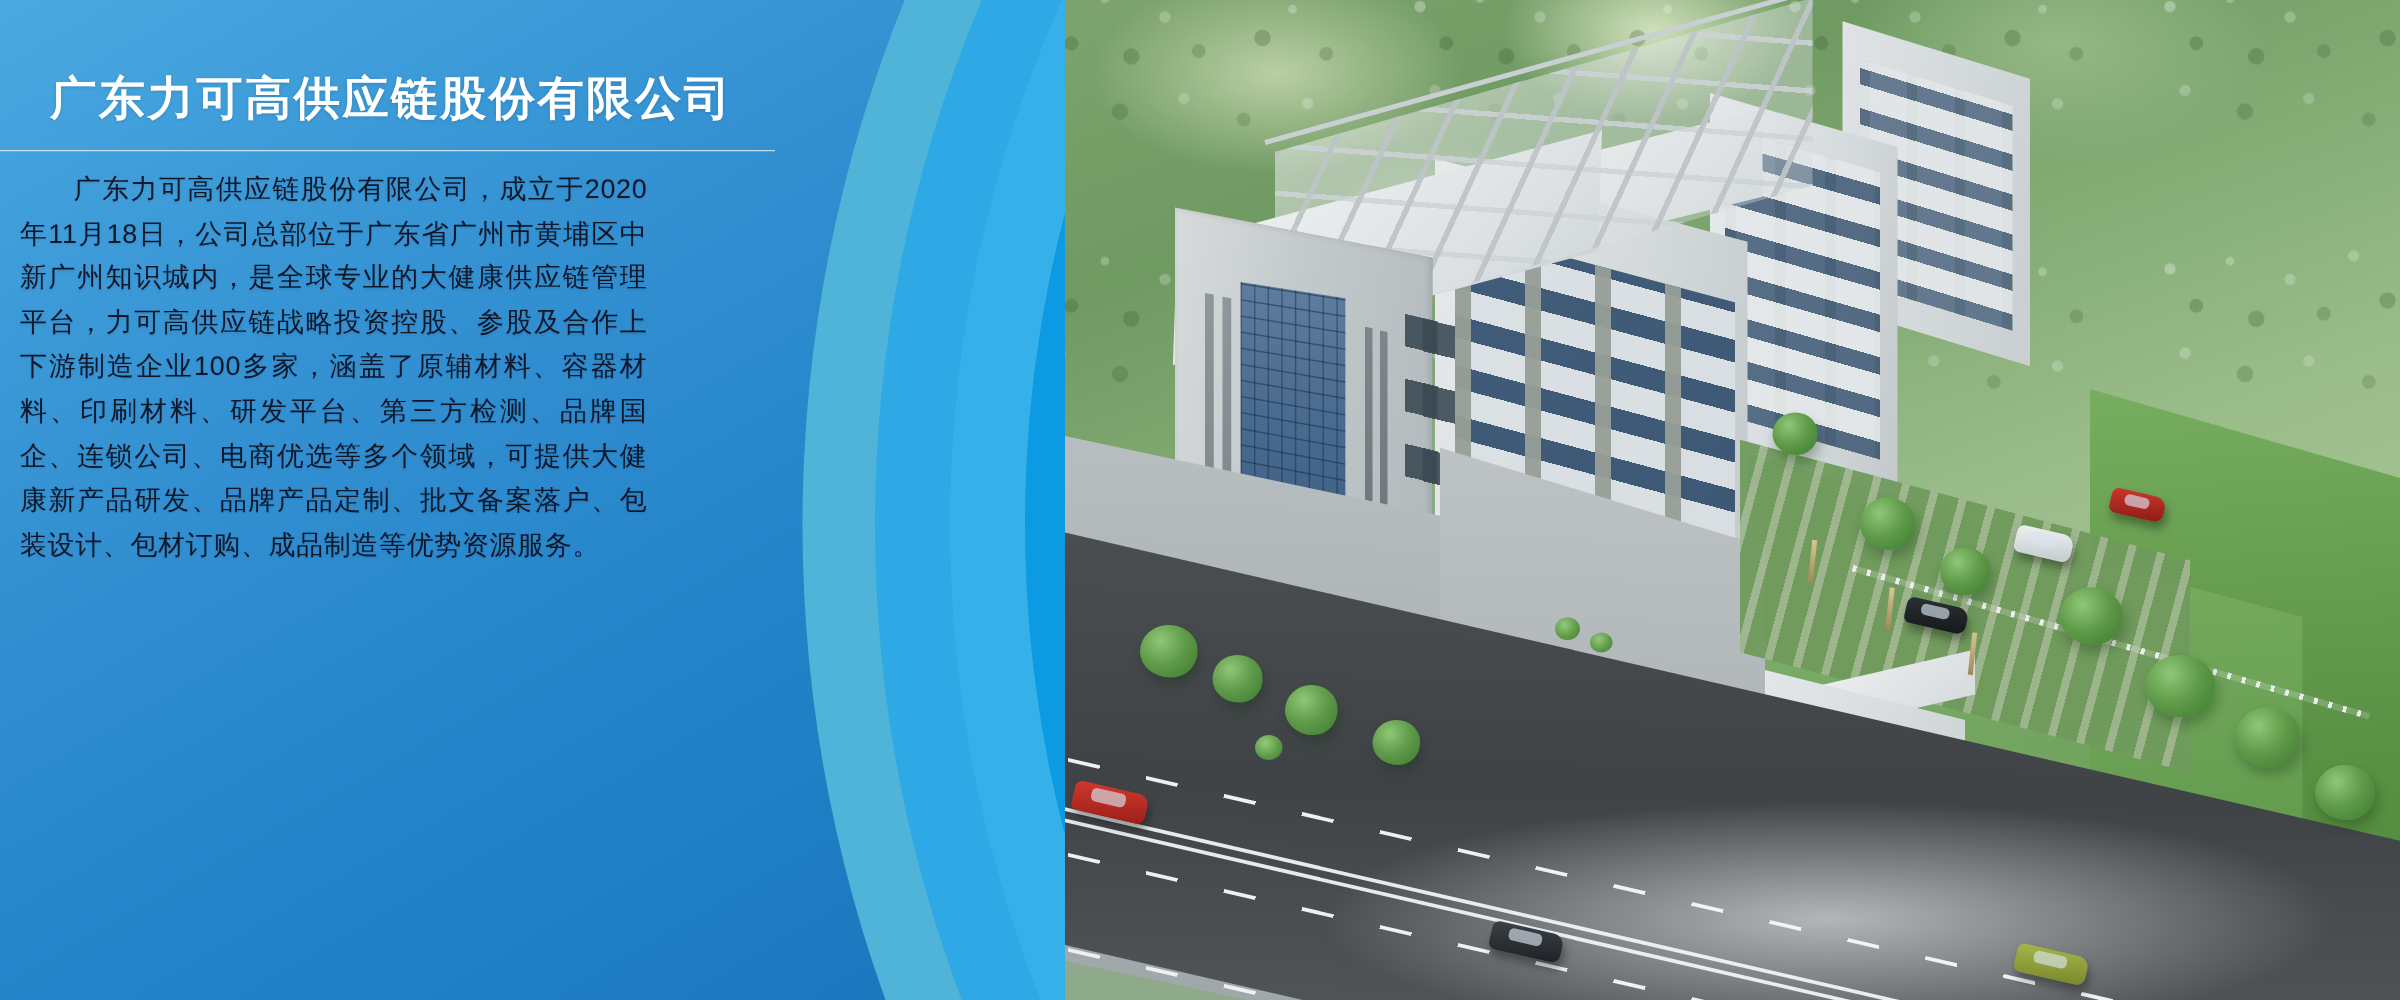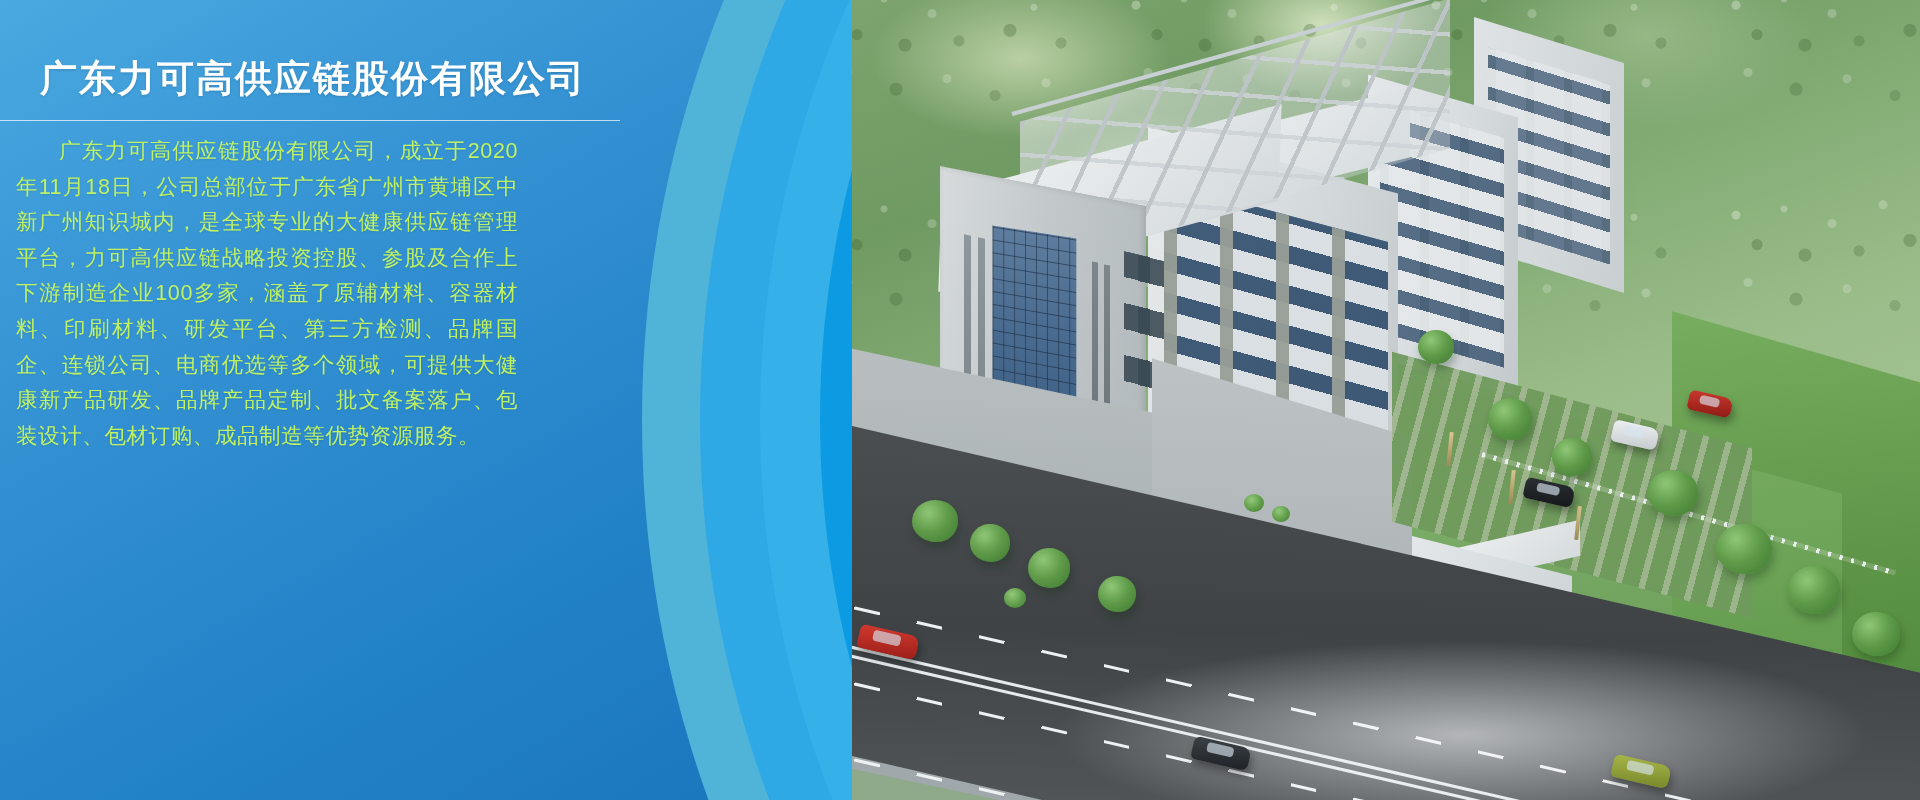--- a/index.html
+++ b/index.html
@@ -534,21 +534,21 @@
     height: 1px;
     background: rgba(255,255,255,.70);
   }
   .body-copy {
     position: absolute;
     left: 16px;
     top: 134px;
     width: 502px;
     font-size: 21.5px;
     line-height: 35.6px;
-    color: #bef264;
+    color: #0f172a;
     letter-spacing: .6px;
     text-align: justify;
     text-justify: inter-ideograph;
     text-shadow: 0 1px 2px rgba(0,0,0,.10);
   }
   .body-copy p {
     margin: 0;
     text-indent: 2em;
   }
 </style>

